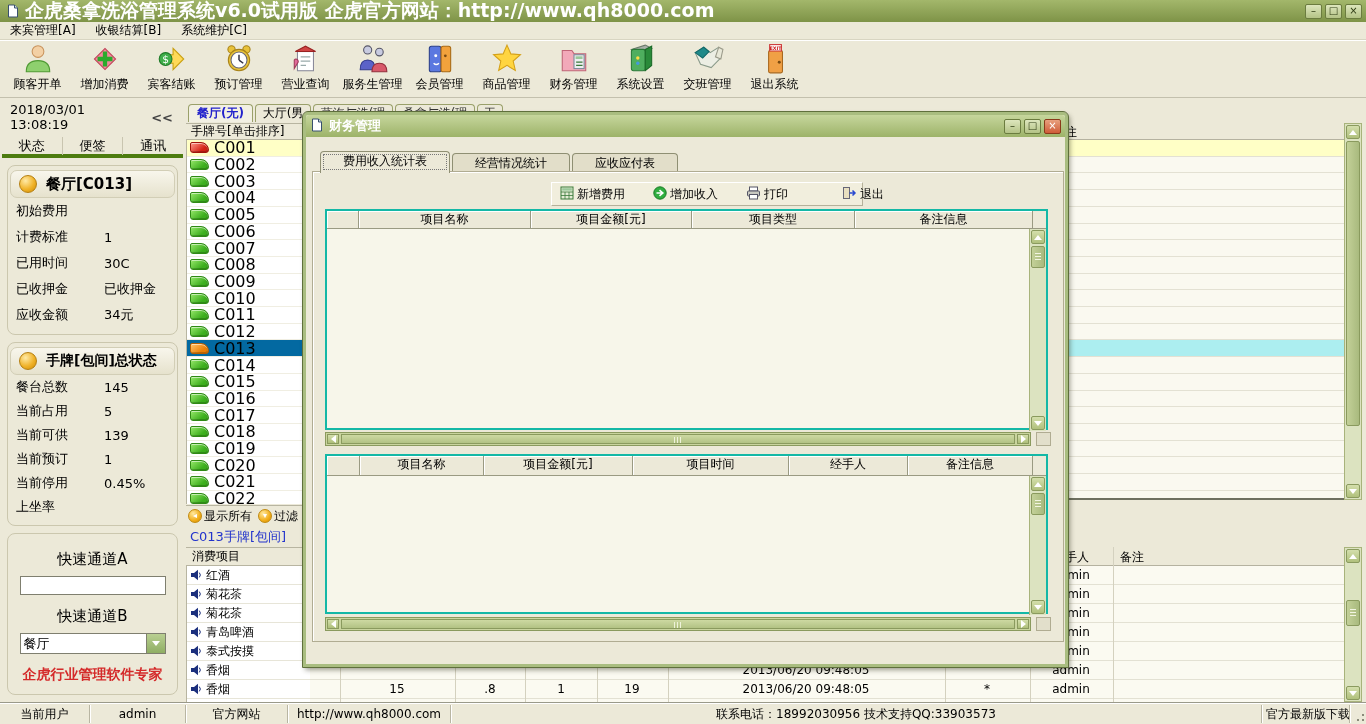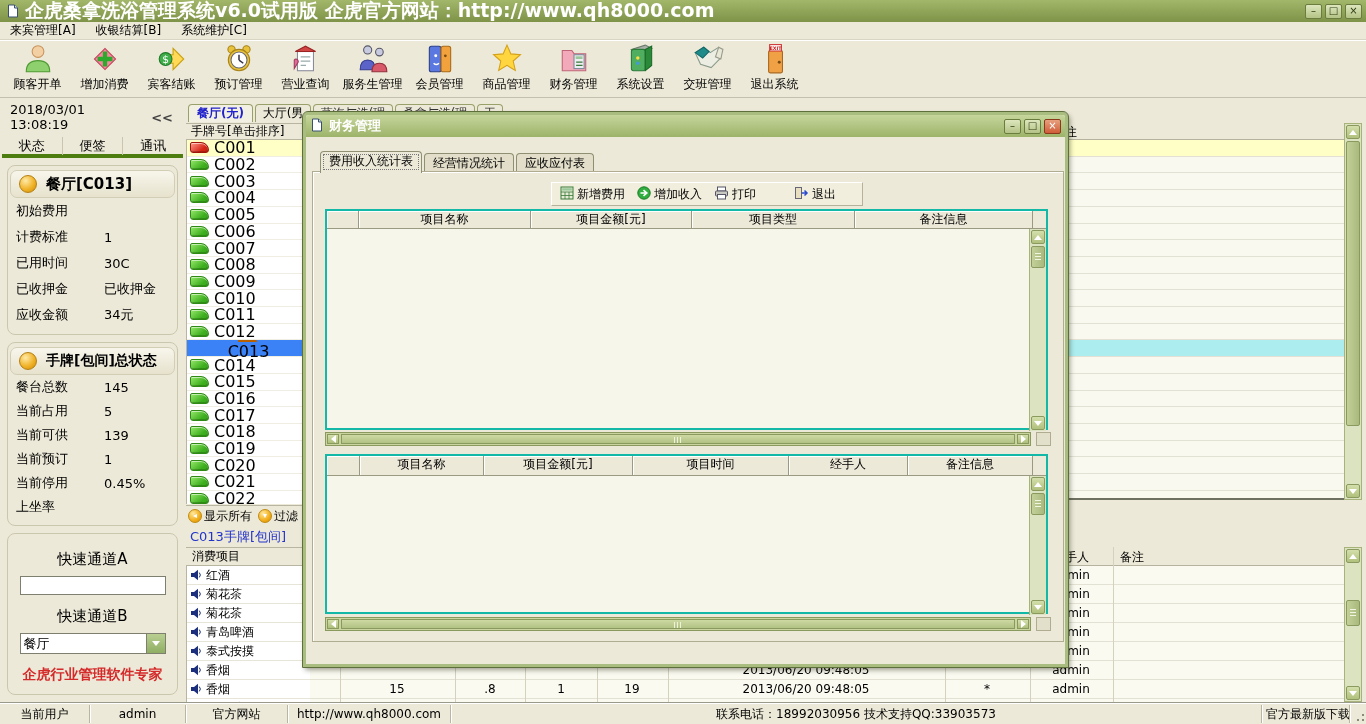--- a/index.html
+++ b/index.html
@@ -56,21 +56,21 @@
     border-radius:4px 4px 0 0;text-align:center;font-size:12px;line-height:17px;overflow:hidden;white-space:nowrap;z-index:2;}
   .hall-tab.active{color:#2222CC;font-weight:bold;background:#F2F0E3;}
   .hall-tab.stub{z-index:1;color:#333;}
   
   .card-hdr{position:absolute;left:186px;top:123px;width:124px;height:17px;background:#ECE9D8;
     border:1px solid #b8b5a1;border-left:none;font-size:12px;line-height:15px;white-space:nowrap;overflow:hidden;padding-left:5px;}
   .card-list{position:absolute;left:186px;top:140px;width:124px;height:364px;background:#fff;overflow:hidden;
     border-left:1px solid #b8b5a1;}
   .card-row{height:16.71px;display:flex;align-items:center;border-bottom:1px solid #f0eee2;}
   .card-row.first{background:#FFFFC6;}
-  .card-row.sel{background:#3b82f6;flex-direction:column;}
+  .card-row.sel{background:#0369a1;}
   .wedge{width:19px;height:11px;margin:0 5px 0 3px;border-radius:2px 8px 3px 3px;
     box-shadow:inset 0 1px 0 rgba(255,255,255,.55), inset -1px -1px 0 rgba(0,0,0,.2);}
   .wedge.green{background:linear-gradient(140deg,#96e86a,#3cae1d 70%);border:1px solid #2f8a14;}
   .wedge.red{background:linear-gradient(140deg,#ff9a8a,#d32414 70%);border:1px solid #a01408;}
   .wedge.orange{background:linear-gradient(140deg,#ffc36a,#ea7f06 70%);border:1px solid #b85f00;}
   .cid{font-size:16px;}
   .list-footer{position:absolute;left:186px;top:505px;width:124px;height:21px;background:#ECE9D8;
     border-top:1px solid #b8b5a1;display:flex;align-items:center;gap:2px;padding-left:2px;overflow:hidden;white-space:nowrap;}
   .ycirc{width:14px;height:14px;border-radius:50%;flex:0 0 14px;
     background:radial-gradient(circle at 35% 30%,#ffe9a0,#f2ad18 60%,#cf8a00);border:1px solid #c08a10;
@@ -122,26 +122,26 @@
   .hgrip{position:absolute;left:50%;top:2px;width:9px;height:6px;margin-left:-4px;
     background:repeating-linear-gradient(90deg,#eef2da 0 1px,transparent 1px 3px);}
   
   .dialog{position:absolute;left:303px;top:112px;width:765px;height:555px;z-index:10;background:#ECE9D8;
     border:3px solid #A9BD80;outline:1px solid #5f6f3c;border-radius:5px 5px 0 0;box-shadow:2px 3px 5px rgba(40,40,20,.45);}
   .dlg-title{position:absolute;left:0;top:0;right:0;height:22px;border-radius:3px 3px 0 0;
     background:linear-gradient(#C6d69c,#9DB369);display:flex;align-items:center;padding:0 4px;}
   .dlg-title .ttext{color:#fff;font-weight:bold;font-size:13px;margin-left:5px;}
   .dlg-tabs{position:absolute;left:14px;top:36px;height:21px;display:flex;gap:2px;}
   .dlg-tab{height:20px;border:1px solid #8f8f73;border-bottom:none;border-radius:4px 4px 0 0;background:#E2DEC9;
-    font-size:12px;text-align:center;line-height:19px;padding:0 8px;position:relative;top:2px;}
+    font-size:12px;text-align:center;line-height:19px;padding:0 22px;position:relative;top:2px;}
   .dlg-tab.active{background:#ECE9D8;top:0;height:22px;font-weight:normal;outline:1px dotted #777;outline-offset:-4px;z-index:3;}
   .dlg-page{position:absolute;left:6px;top:56px;width:752px;height:471px;border:1px solid #b0ac92;
     box-shadow:1px 1px 0 #fff inset;background:#ECE9D8;}
   .dlg-toolbar{position:absolute;left:238px;top:10px;width:312px;height:24px;background:#F1EEDD;
-    border:1px solid;border-color:#fff #b5b19a #b5b19a #fff;display:flex;align-items:center;padding:0 4px;gap:4px;}
+    border:1px solid;border-color:#fff #b5b19a #b5b19a #fff;display:flex;align-items:center;padding:0 4px;gap:20px;}
   .dlg-tbtn{display:flex;align-items:center;gap:3px;font-size:12px;padding:1px 4px;white-space:nowrap;}
   .dlg-tbtn.gap{margin-left:26px;}
   .dtable{position:absolute;left:12px;background:#F7F6EA;border:2px solid #14b8a6;}
   .dt-hdr{display:flex;height:18px;background:#ECE9D8;border-bottom:1px solid #9a9a82;}
   .dt-cell{border-right:1px solid #9a9a82;box-shadow:1px 1px 0 #fff inset;font-size:12px;text-align:center;line-height:17px;
     overflow:hidden;white-space:nowrap;}
   .dlg-hsb{left:12px;}
   .dlg-bottom-gap{position:absolute;right:12px;width:15px;height:14px;background:#E2DFCB;border:1px solid #b0ac92;}
   
   .statusbar{position:absolute;left:0;top:702px;width:1366px;height:22px;background:#ECE9D8;

